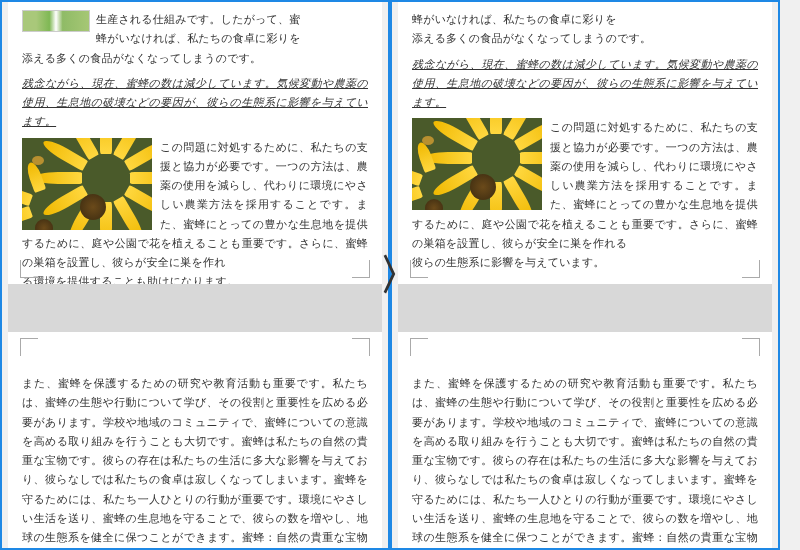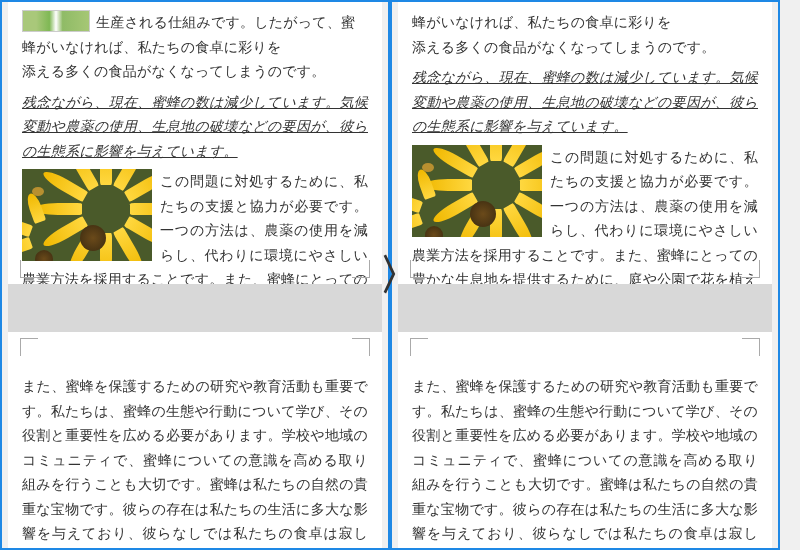--- a/index.html
+++ b/index.html
@@ -4,21 +4,21 @@
 <style>
 *{box-sizing:border-box;margin:0;padding:0}
 body{background:#e0e0e0;font-family:"Hiragino Sans","Meiryo",sans-serif;width:800px;height:550px;overflow:hidden;position:relative}
 .container{display:flex;width:800px;height:550px;background:#f0f0f0}
 .pane{width:390px;height:550px;position:relative;overflow:hidden;border:2px solid #1e88e5}
 .pane-left{margin-right:0}
 .page{background:#fff;margin:0 6px;padding:8px 14px 8px 14px;position:relative}
 .page-top{height:282px}
 .page-gap{height:48px;background:#d8d8d8;margin:0 6px;position:relative}
 .page-bottom{background:#fff;margin:0 6px;padding:42px 14px 8px 14px;height:220px;position:relative}
-.txt{font-size:14px;line-height:1.75;color:#333;text-align:justify;letter-spacing:0.2px}
+.txt{font-size:11px;line-height:1.75;color:#333;text-align:justify;letter-spacing:0.2px}
 .underline{text-decoration:underline;font-style:italic}
 .img-thumb{width:68px;height:22px;background:linear-gradient(90deg,#a9c87a 20%,#7fb854 40%,#fff 50%,#8fbb66 60%,#a6c775 100%);border:1px solid #ccc;float:left;margin-right:6px;margin-bottom:2px}
 .img-flower{width:130px;height:92px;float:left;margin-right:8px;margin-bottom:4px;position:relative;overflow:hidden;background:#4a5a2a}
 .petal{position:absolute;width:48px;height:12px;background:linear-gradient(90deg,#f0b800,#ffd840);border-radius:50% 10% 10% 50%;transform-origin:right center}
 .flower1{position:absolute;left:36px;top:34px;width:70px;height:70px}
 .flower2{position:absolute;left:-6px;top:62px;width:56px;height:56px}
 .center{position:absolute;width:26px;height:26px;background:radial-gradient(#6b4a1a,#3a2a10);border-radius:50%;left:50%;top:50%;transform:translate(-50%,-50%)}
 .bee{position:absolute;left:10px;top:18px;width:12px;height:9px;background:#b89030;border-radius:50%}
 .corner{position:absolute;width:18px;height:18px}
 .corner-bl{bottom:6px;left:12px;border-left:1px solid #aaa;border-bottom:1px solid #aaa}
@@ -63,20 +63,21 @@
         </div>
         <div class="flower2">
           <div class="petal" style="width:30px;transform:rotate(20deg) translateX(-16px)"></div>
           <div class="petal" style="width:30px;transform:rotate(70deg) translateX(-16px)"></div>
           <div class="petal" style="width:30px;transform:rotate(340deg) translateX(-16px)"></div>
           <div class="center" style="width:18px;height:18px"></div>
         </div>
       </div>
       <div class="txt">この問題に対処するために、私たちの支援と協力が必要です。一つの方法は、農薬の使用を減らし、代わりに環境にやさしい農業方法を採用することです。また、蜜蜂にとっての豊かな生息地を提供するために、庭や公園で花を植えることも重要です。さらに、蜜蜂の巣箱を設置し、彼らが安全に巣を作れ</div>
       <div class="clear"></div>
+      <div class="txt">る環境を提供することも助けになります。</div>
       <div class="corner corner-bl"></div>
       <div class="corner corner-br"></div>
     </div>
     <div class="page-gap"></div>
     <div class="page-bottom">
       <div class="corner corner-tl"></div>
       <div class="corner corner-tr"></div>
       <div class="txt">また、蜜蜂を保護するための研究や教育活動も重要です。私たちは、蜜蜂の生態や行動について学び、その役割と重要性を広める必要があります。学校や地域のコミュニティで、蜜蜂についての意識を高める取り組みを行うことも大切です。蜜蜂は私たちの自然の貴重な宝物です。彼らの存在は私たちの生活に多大な影響を与えており、彼らなしでは私たちの食卓は寂しくなってしまいます。蜜蜂を守るためには、私たち一人ひとりの行動が重要です。環境にやさしい生活を送り、蜜蜂の生息地を守ることで、彼らの数を増やし、地球の生態系を健全に保つことができます。蜜蜂：自然の貴重な宝物をさらに蜜蜂は、私たちの生活において非常に重要な存在です。彼らは花粉を受粉させ、私</div>
     </div>
   </div>

